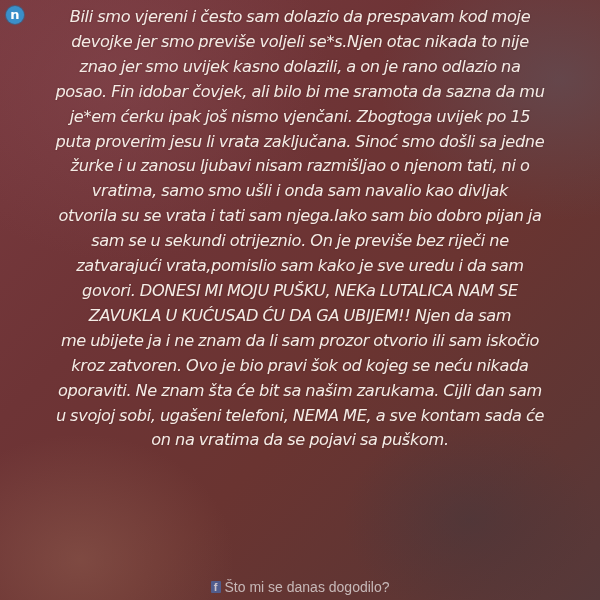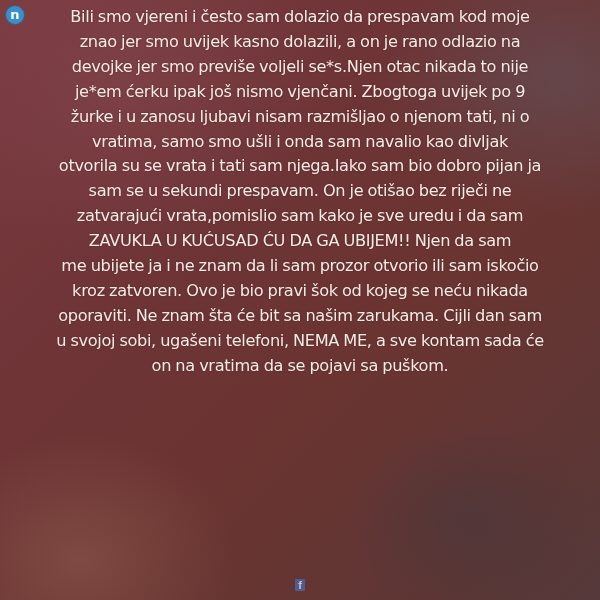--- a/index.html
+++ b/index.html
@@ -55,20 +55,21 @@
       font-family: "DejaVu Sans", sans-serif;
       font-size: 16.2px;
       line-height: 24.9px;
       letter-spacing: -0.35px;
       word-spacing: -0.5px;
       text-shadow: 0 0 2px rgba(60,20,20,0.35);
     }
     .story .line {
       display: block;
       white-space: nowrap;
+      font-style: italic;
     }
     .footer {
       position: absolute;
       left: 0;
       right: 0;
       top: 579px;
       display: flex;
       justify-content: center;
       align-items: center;
       gap: 4px;
@@ -95,33 +96,37 @@
 <body>
 
 <div class="card">
 
   <div class="logo-badge">
     <span>n</span>
   </div>
 
   <p class="story">
     <span class="line">Bili smo vjereni i često sam dolazio da prespavam kod moje</span>
+    <span class="line">devojke jer smo previše voljeli se*s.Njen otac nikada to nije</span>
     <span class="line">znao jer smo uvijek kasno dolazili, a on je rano odlazio na</span>
-    <span class="line">devojke jer smo previše voljeli se*s.Njen otac nikada to nije</span>
-    <span class="line">je*em ćerku ipak još nismo vjenčani. Zbogtoga uvijek po 9</span>
+    <span class="line">posao. Fin idobar čovjek, ali bilo bi me sramota da sazna da mu</span>
+    <span class="line">je*em ćerku ipak još nismo vjenčani. Zbogtoga uvijek po 15</span>
+    <span class="line">puta proverim jesu li vrata zaključana. Sinoć smo došli sa jedne</span>
     <span class="line">žurke i u zanosu ljubavi nisam razmišljao o njenom tati, ni o</span>
     <span class="line">vratima, samo smo ušli i onda sam navalio kao divljak</span>
     <span class="line">otvorila su se vrata i tati sam njega.Iako sam bio dobro pijan ja</span>
-    <span class="line">sam se u sekundi prespavam. On je otišao bez riječi ne</span>
+    <span class="line">sam se u sekundi otrijeznio. On je previše bez riječi ne</span>
     <span class="line">zatvarajući vrata,pomislio sam kako je sve uredu i da sam</span>
+    <span class="line">govori. DONESI MI MOJU PUŠKU, NEKa LUTALICA NAM SE</span>
     <span class="line">ZAVUKLA U KUĆUSAD ĆU DA GA UBIJEM!! Njen da sam</span>
     <span class="line">me ubijete ja i ne znam da li sam prozor otvorio ili sam iskočio</span>
     <span class="line">kroz zatvoren. Ovo je bio pravi šok od kojeg se neću nikada</span>
     <span class="line">oporaviti. Ne znam šta će bit sa našim zarukama. Cijli dan sam</span>
     <span class="line">u svojoj sobi, ugašeni telefoni, NEMA ME, a sve kontam sada će</span>
     <span class="line">on na vratima da se pojavi sa puškom.</span>
   </p>
 
   <div class="footer">
     <span class="fb-icon">f</span>
+    <span>Što mi se danas dogodilo?</span>
   </div>
 
 </div>
 
 </body></html>

